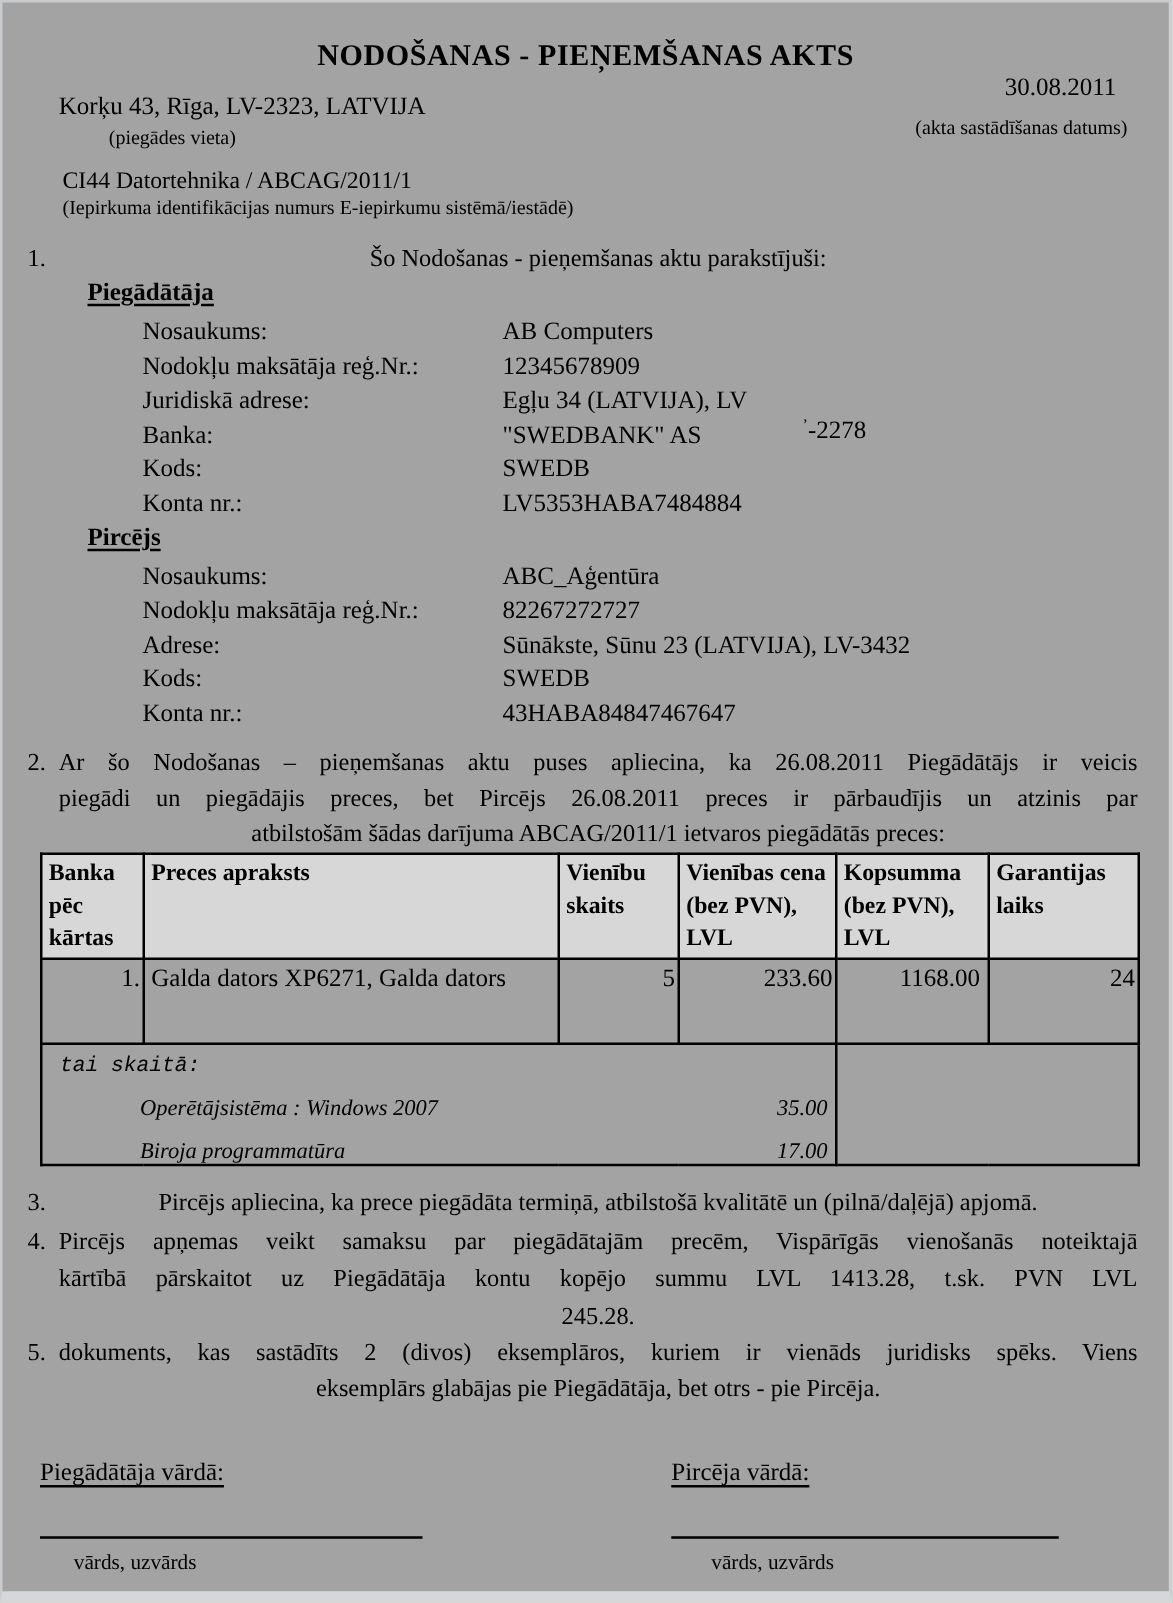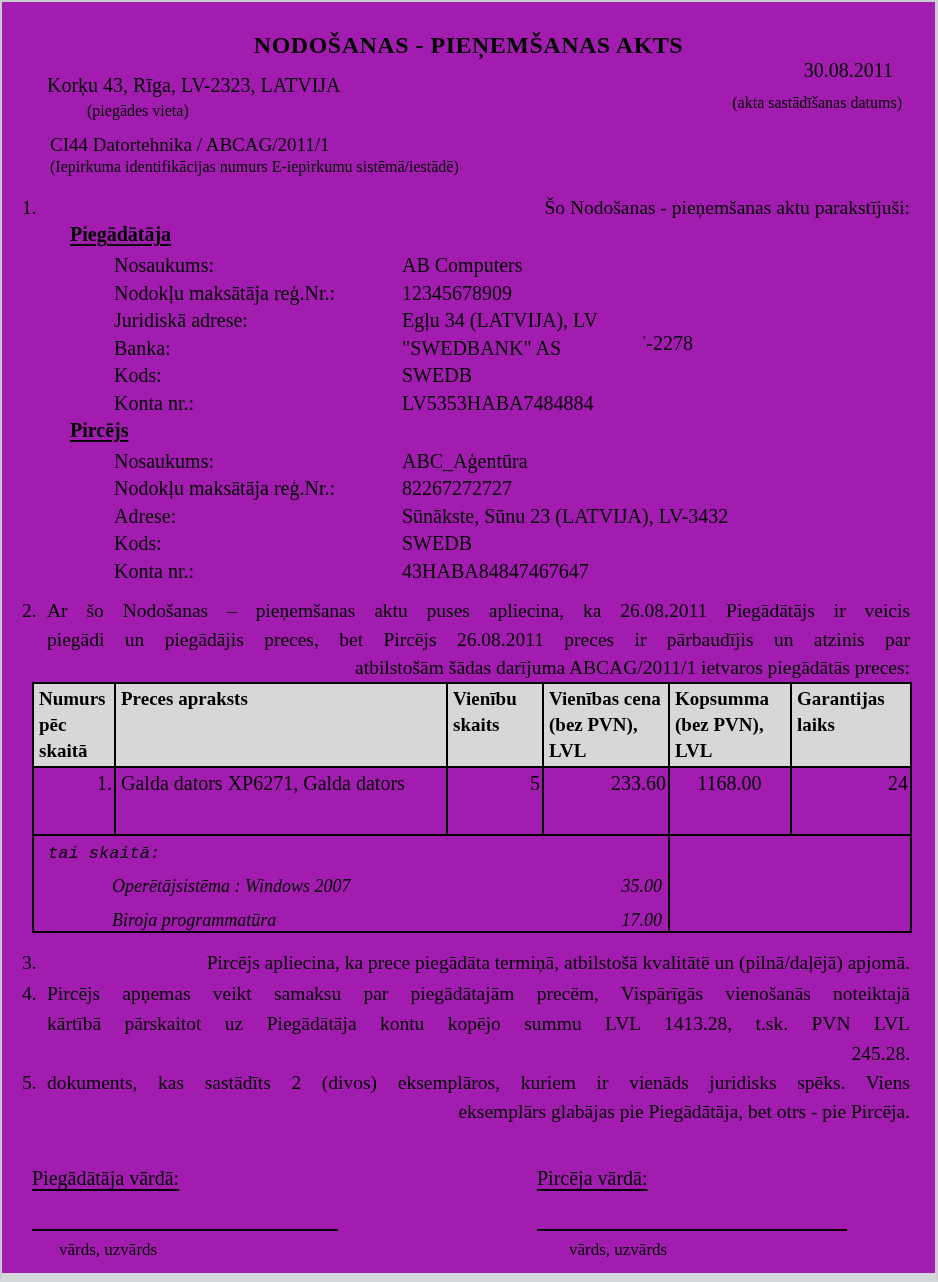--- a/index.html
+++ b/index.html
@@ -1,20 +1,20 @@
 <!DOCTYPE html>
 <html><head>
 <meta charset="utf-8">
 <style>
   html,body { margin:0; padding:0; background:#ffffff; }
   .page {
     position:relative;
     width:938px; height:1282px;
     box-sizing:border-box;
-    background:#a21caf;
+    background:#a3a3a3;
     border-top:2px solid #c9cccf;
     border-left:2px solid #c9cccf;
     border-right:3px solid #cdd0d3;
     border-bottom:9px solid #d5d8da;
     font-family:"Liberation Serif", serif;
     color:#000;
     overflow:hidden;
   }
   .abs { position:absolute; }
 
@@ -24,41 +24,41 @@
   .addr { top:72px; left:45px; font-size:20px; }
   .cap { font-size:16px; }
   .addr-cap { top:100px; left:85px; }
   .date-cap { top:92px; right:33px; }
   .proc-id { top:132px; left:48px; font-size:19px; }
   .proc-cap { top:156px; left:48px; font-size:16px; }
 
   .para { left:20px; width:888px; font-size:19.5px; line-height:28.5px; }
   .pnum { position:absolute; left:0; top:0; }
   .pline { margin-left:25px; text-align:justify; text-align-last:justify; }
-  .plast { margin-left:25px; text-align:right; }
+  .plast { margin-left:25px; text-align:center; }
 
   .sec-head { left:68px; font-size:20px; font-weight:bold;
     text-decoration:underline; text-decoration-thickness:2px; text-underline-offset:3px; }
 
   .frow { left:112px; right:20px; font-size:20px; height:24px; }
   .fvalue { position:absolute; left:288px; top:0; white-space:nowrap; }
   .tailfrag { font-size:20px; white-space:nowrap; }
   .tailmark { font-size:13px; vertical-align:6px; }
 
   .tablewrap { left:30px; top:680px; width:878px; }
   table.goods { width:100%; border-collapse:collapse; table-layout:fixed; }
   table.goods th, table.goods td { border:2px solid #000; vertical-align:top; }
   table.goods th { background:#d7d7d7; text-align:left; font-size:19px;
     font-weight:bold; line-height:26px; padding:2px 5px; }
   tr.hdr { height:84px; }
   tr.data { height:68px; }
   tr.data td { font-size:20px; padding:2px 5px; line-height:26px; }
   td.rnum { text-align:right; padding-right:2px !important; }
   td.rt { text-align:right; padding-right:2px !important; }
-  td.rt6 { text-align:center; padding-right:6px !important; }
+  td.rt6 { text-align:right; padding-right:6px !important; }
   td.desc { padding-right:22px !important; }
   tr.bd { height:93px; }
   td.bd-cell { padding:0 !important; }
   .bd-head { font-style:italic; font-size:17px; margin:8px 0 0 14px;font-family:Liberation Mono, monospace; }
   .bd-item { display:flex; justify-content:space-between; font-style:italic;
     font-size:18px; margin:13px 6px 0 78px; }
 
   .sig-head { top:1165px; font-size:20px; text-decoration:underline;
     text-decoration-thickness:2px; text-underline-offset:4px; }
   .sig-line { top:1227px; border-top:2px solid #000; height:0; }
@@ -146,21 +146,21 @@
       <colgroup>
         <col style="width:82px">
           <col style="width:332px">
           <col style="width:96px">
         <col style="width:126px">
           <col style="width:122px">
           <col style="width:120px">
       </colgroup>
       <tbody>
         <tr class="hdr">
-          <th>Numurs pēc skaitā</th>
+          <th>Banka pēc kārtas</th>
           <th>Preces apraksts</th>
           <th>Vienību skaits</th>
           <th>Vienības cena (bez PVN), LVL</th>
           <th>Kopsumma (bez PVN), LVL</th>
           <th>Garantijas laiks</th>
         </tr>
         <tr class="data">
           <td class="rnum">1.</td>
           <td class="desc">Galda dators XP6271, Galda dators</td>
           <td class="rt">5</td>

